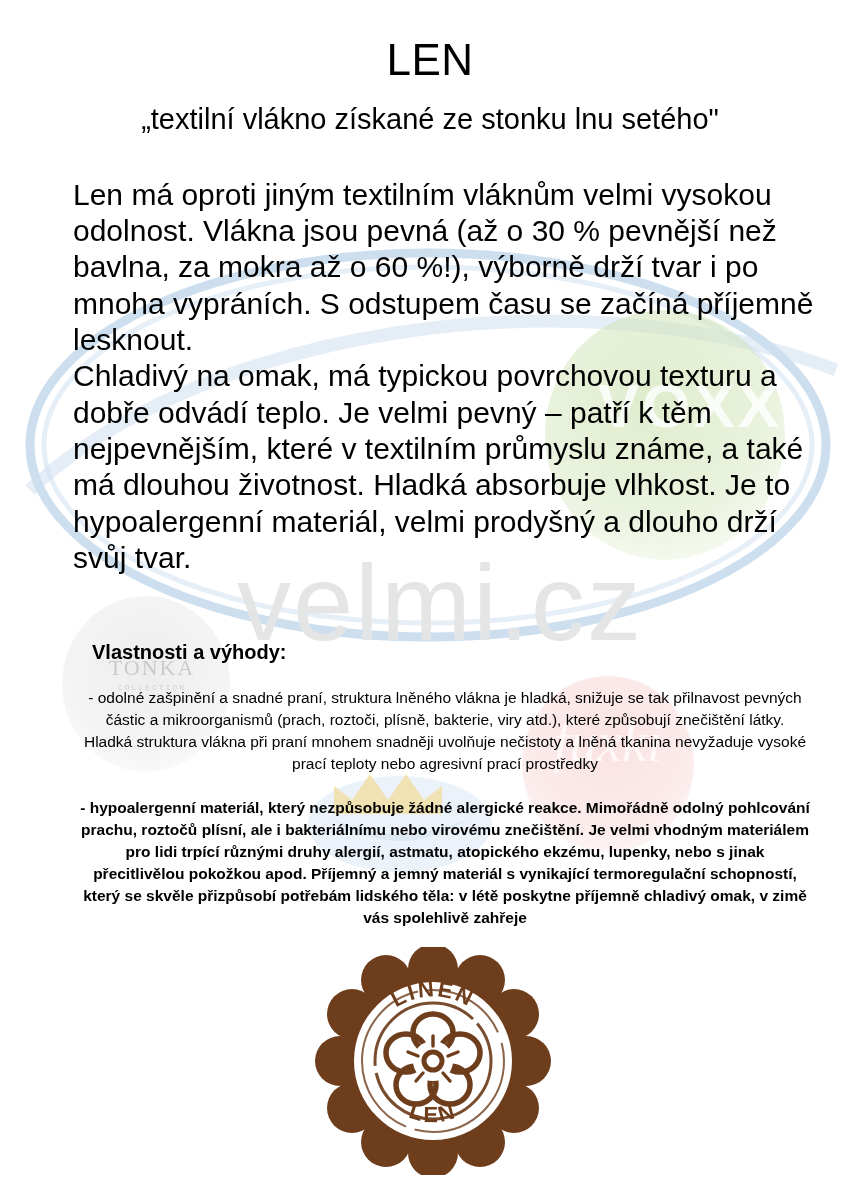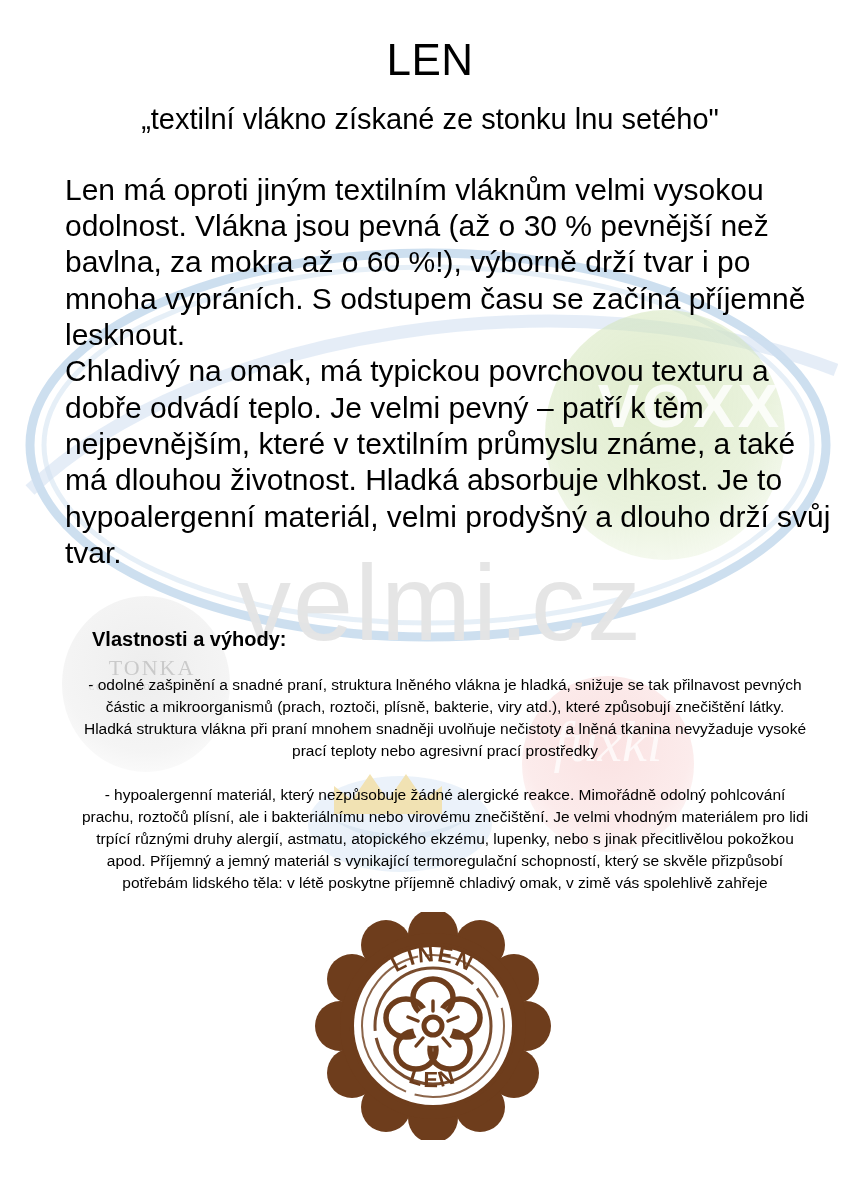--- a/index.html
+++ b/index.html
@@ -95,25 +95,25 @@
     top: 655px;
     width: 160px;
     text-align: center;
     font-family: "Liberation Serif", serif;
     font-size: 22px;
     letter-spacing: 2px;
     color: rgba(150,150,150,0.42);
   }
   .wm-tonka-sub {
     position: absolute;
-    left: 89px;
+    left: 72px;
     top: 683px;
     width: 160px;
-    text-align: left;
-    font-family: Liberation Serif, serif;
+    text-align: center;
+    font-family: Liberation Mono, monospace;
     font-size: 8px;
     letter-spacing: 2px;
     color: rgba(160,160,160,0.40);
   }
   .wm-fuxki {
     position: absolute;
     left: 120px;
     top: 540px;
     width: 640px;
     text-align: center;
@@ -157,21 +157,21 @@
   .doc-subtitle {
     margin: 6px;
     padding: 16px 0 0 0;
     text-align: center;
     font-size: 29px;
     font-weight: normal;
     line-height: 1.1;
   }
 
   .body-block {
-    margin: 3px;
+    margin: 11px;
     padding: 30px 22px 0 62px;
   }
   .body-para {
     margin: 0;
     font-size: 30px;
     line-height: 1.21;
     font-weight: normal;
     text-align: left;
     white-space: pre-line;
   }
@@ -185,21 +185,21 @@
     font-weight: bold;
     line-height: 1.3;
   }
   .feature-item {
     margin: 0 0 22px 0;
     font-size: 15.5px;
     line-height: 1.42;
     font-weight: normal;
     text-align: center;
   }
-  .feature-item:last-child { margin-bottom: 0; }
+  .feature-item:last-child { margin-bottom: 0; font-weight: bold; }
 
   
   #stamp-wrap {
     position: relative;
     z-index: 3;
     margin-top: 18px;
     height: 232px;
   }
   #stamp {
     position: absolute;

